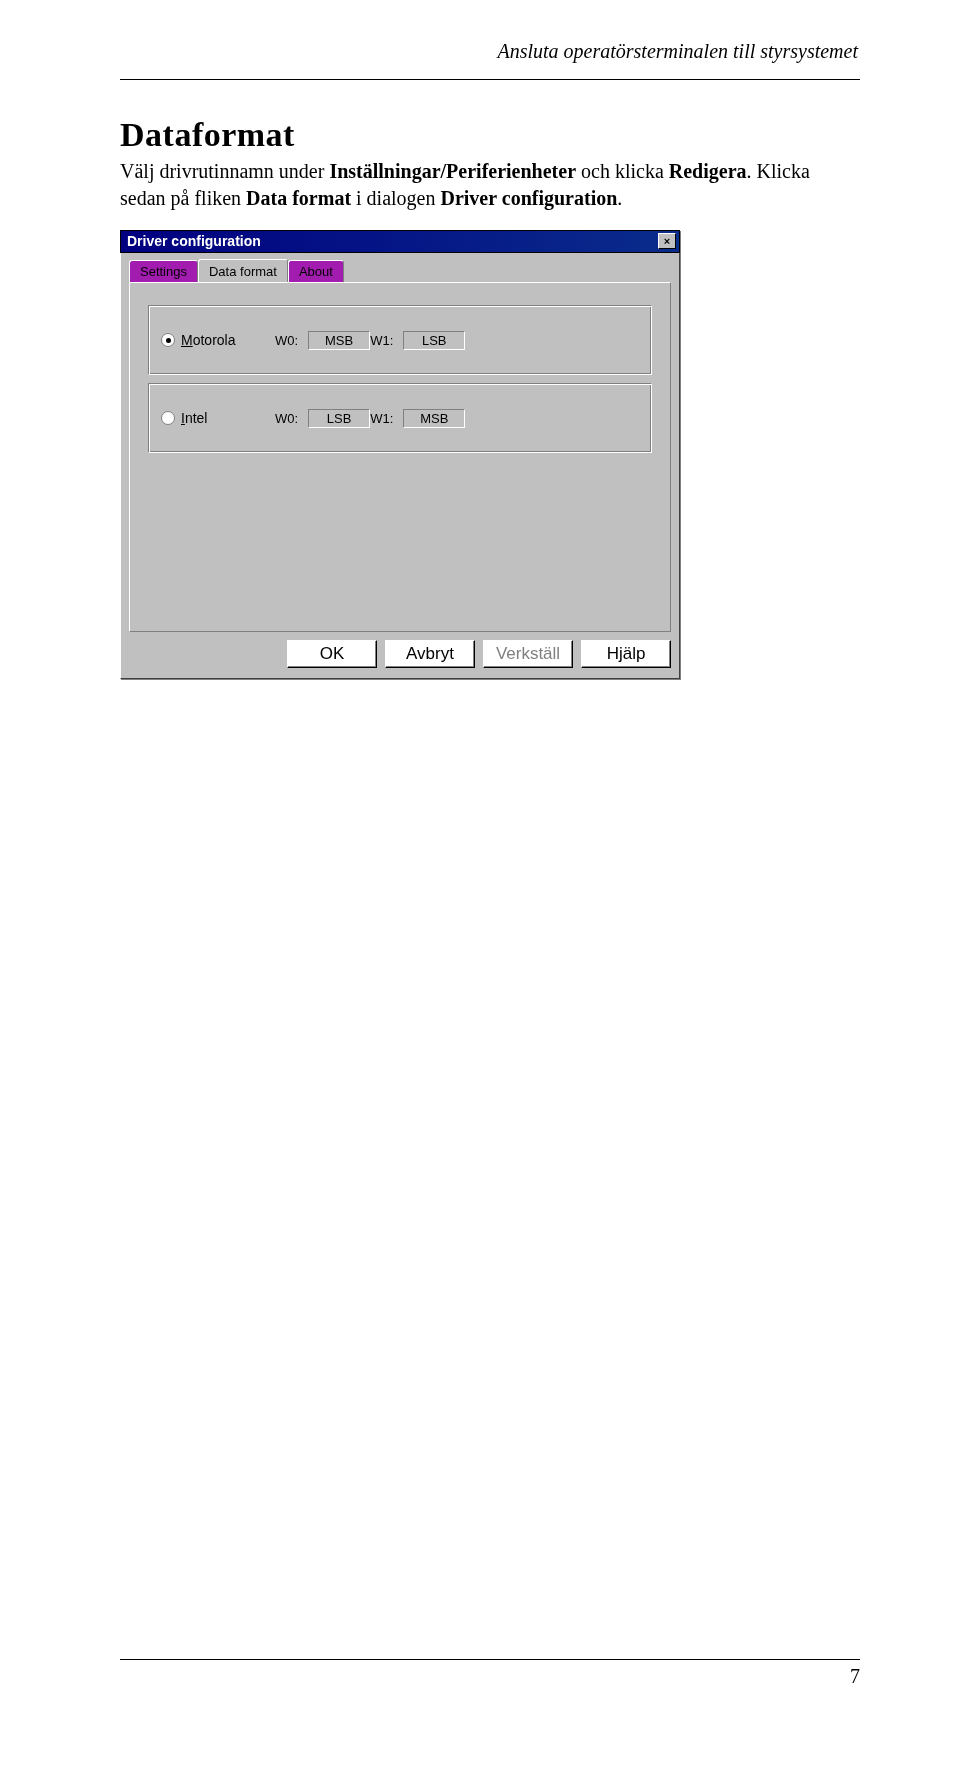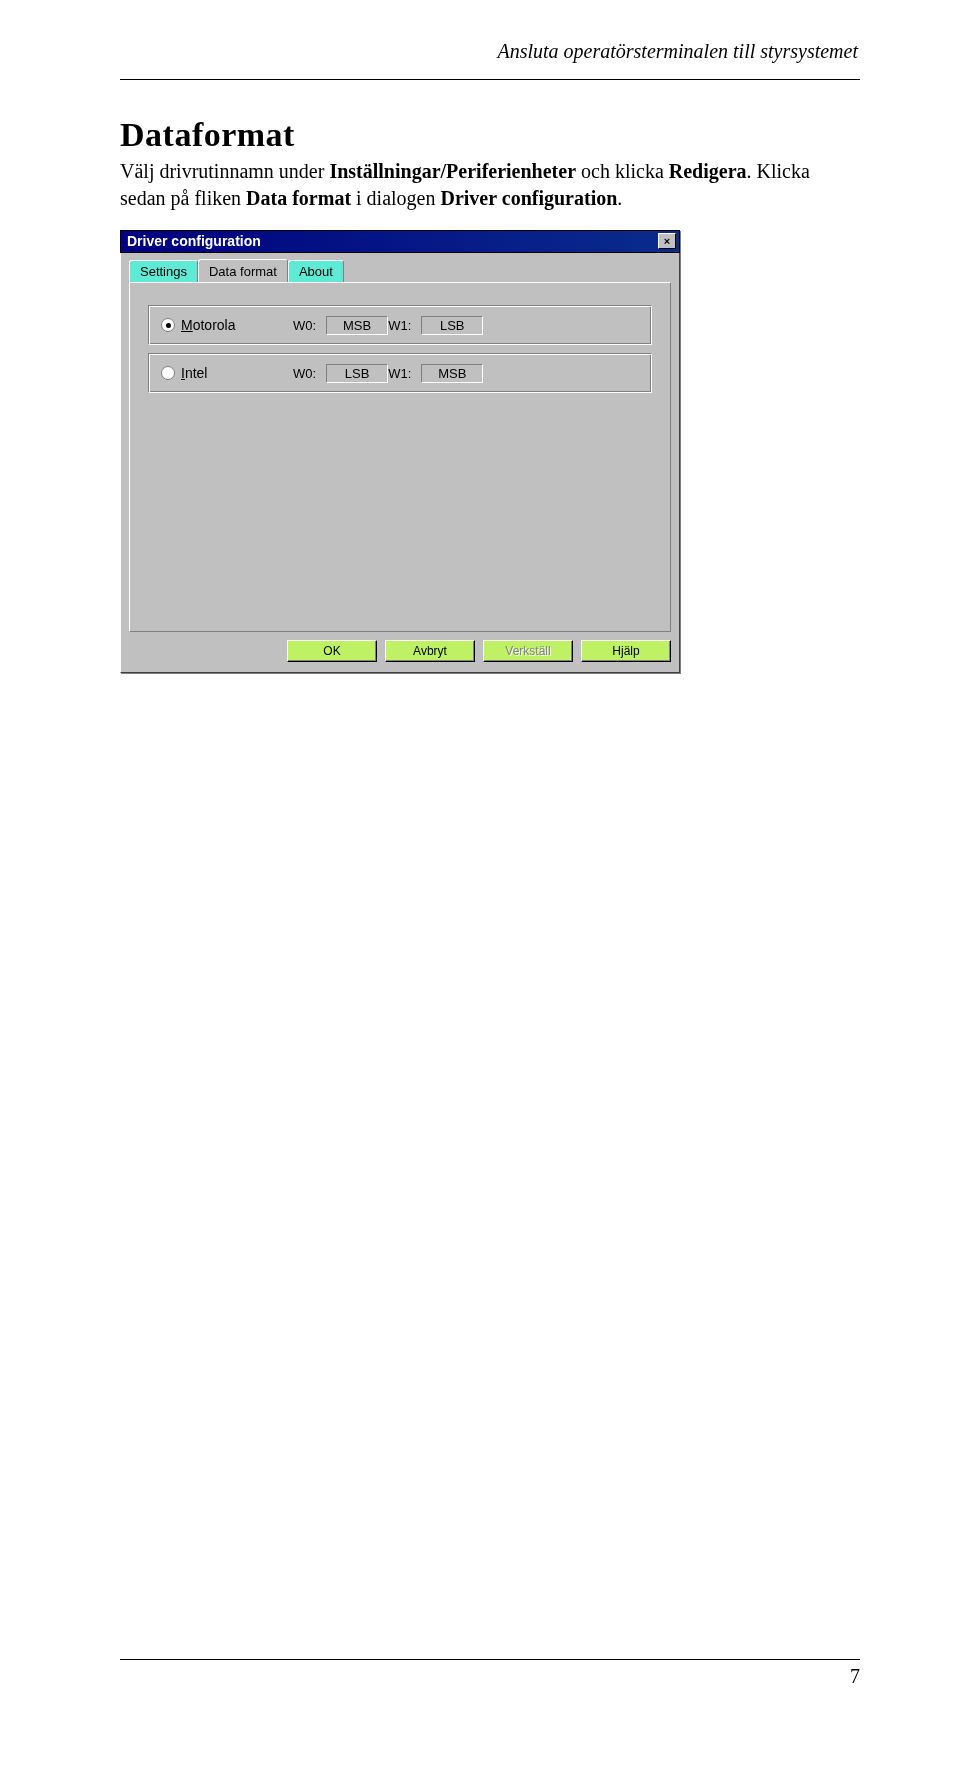--- a/index.html
+++ b/index.html
@@ -80,21 +80,21 @@
     border-bottom-color: #404040;
     padding: 6px 8px 10px 8px;
   }
   .tabs {
     display: flex;
     gap: 0;
     margin-bottom: 0;
     position: relative;
   }
   .tab {
-    background: #5eead4;
+    background: #a21caf;
     border: 1px solid #808080;
     border-bottom: none;
     border-top-color: #fff;
     border-left-color: #fff;
     padding: 3px 10px 3px 10px;
     font-size: 13px;
     position: relative;
     top: 1px;
     border-radius: 3px 3px 0 0;
   }
@@ -111,25 +111,25 @@
     height: 350px;
     position: relative;
     padding: 22px 18px 12px 18px;
     box-sizing: border-box;
   }
   .groupbox {
     border: 1px solid #808080;
     border-right-color: #fff;
     border-bottom-color: #fff;
     box-shadow: inset 1px 1px 0 #fff, inset -1px -1px 0 #808080;
-    padding: 2px 12px;
+    padding: 17px 12px;
     margin-bottom: 8px;
     display: flex;
     align-items: center;
-    gap: 42px;
+    gap: 24px;
     height: 34px;
   }
   .radio-wrap {
     display: flex;
     align-items: center;
     gap: 6px;
     width: 90px;
   }
   .radio {
     width: 12px; height: 12px;
@@ -163,29 +163,29 @@
     text-align: center;
     font-size: 13px;
   }
   .btnrow {
     display: flex;
     justify-content: flex-end;
     gap: 8px;
     margin-top: 8px;
   }
   .btn {
-    background: #bef264;
+    background: #ffffff;
     border: 1px solid #fff;
     border-right-color: #000;
     border-bottom-color: #000;
     box-shadow: inset -1px -1px 0 #808080;
     padding: 3px 0;
     width: 88px;
     text-align: center;
-    font-size: 12px;
+    font-size: 17px;
   }
   .btn.disabled { color: #808080; text-shadow: 1px 1px 0 #fff; }
 
   .footer-line {
     position: absolute;
     bottom: 52px;
     left: 120px;
     right: 100px;
     border-top: 1.5px solid #000;
   }

